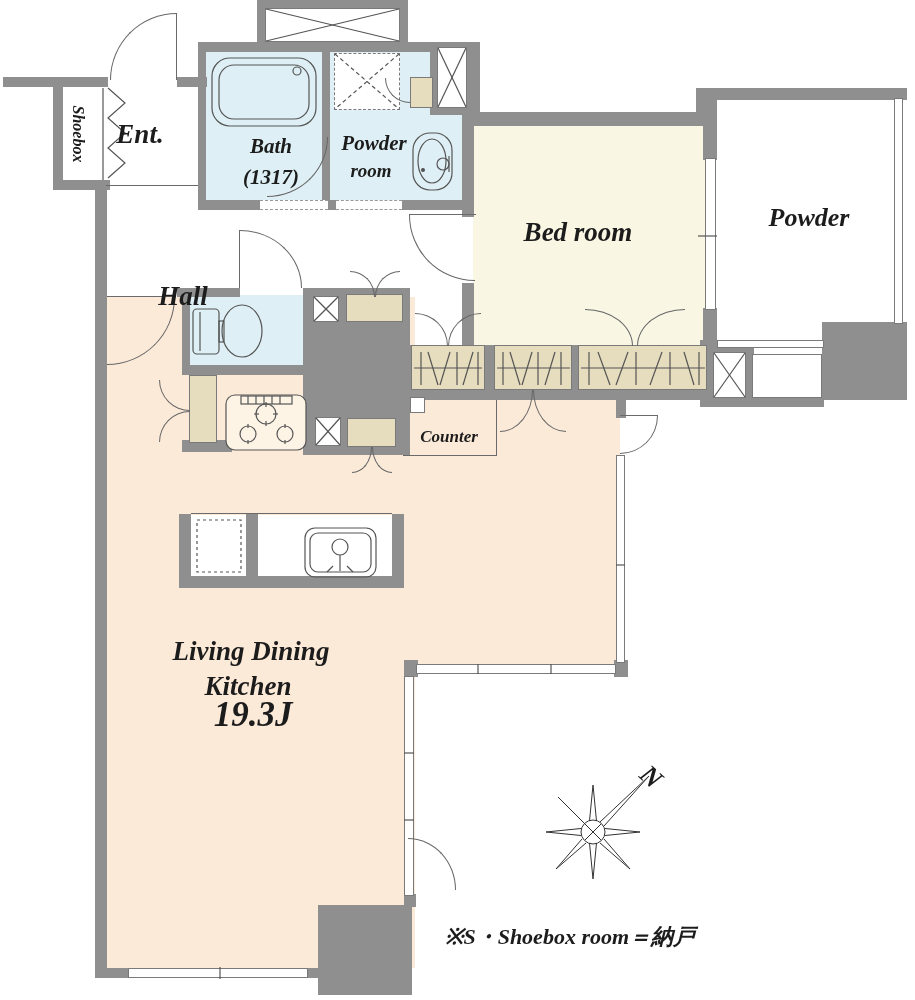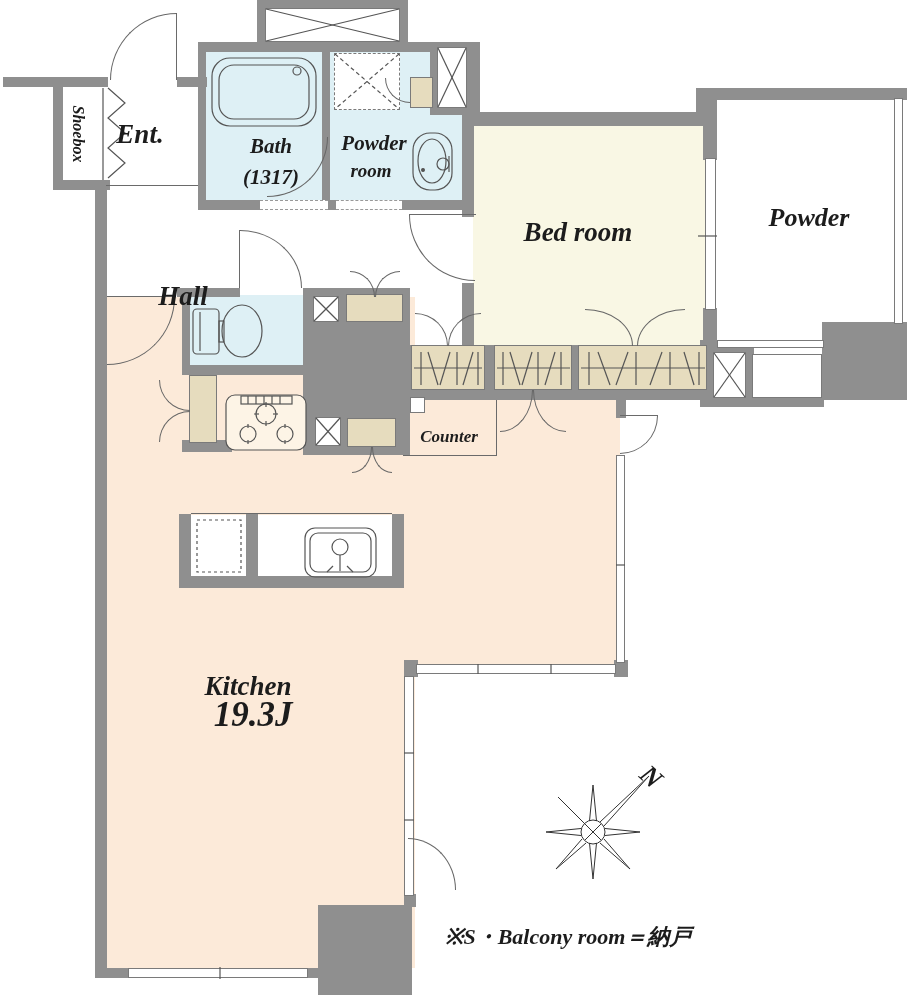--- a/index.html
+++ b/index.html
@@ -295,17 +295,18 @@
   <div class="lbl" style="left:78px;top:134px;font-size:16px;transform:translate(-50%,-50%) rotate(90deg);">Shoebox</div>
   <div class="lbl" style="left:140px;top:134px;font-size:27px;">Ent.</div>
   <div class="lbl" style="left:271px;top:146px;font-size:21px;">Bath</div>
   <div class="lbl" style="left:271px;top:177px;font-size:21px;">(1317)</div>
   <div class="lbl" style="left:374px;top:143px;font-size:21px;font-family:Liberation Serif, serif;">Powder</div>
   <div class="lbl" style="left:371px;top:171px;font-size:19px;">room</div>
   <div class="lbl" style="left:183px;top:248px;font-size:27px;margin-top:48px;">Hall</div>
   <div class="lbl" style="left:578px;top:232px;font-size:27px;">Bed room</div>
   <div class="lbl" style="left:809px;top:218px;font-size:26px;">Powder</div>
   <div class="lbl" style="left:449px;top:437px;font-size:17px;">Counter</div>
+  <div class="lbl" style="left:251px;top:651px;font-size:27px;">Living Dining</div>
   <div class="lbl" style="left:248px;top:686px;font-size:27px;">Kitchen</div>
   <div class="lbl" style="left:253px;top:715px;font-size:35px;">19.3J</div>
   <div class="lbl" style="left:651px;top:777px;font-size:27px;transform:translate(-50%,-50%) rotate(42deg);">N</div>
-  <div class="lbl lbl-left" style="left:445px;top:936px;font-size:22px;">※S・Balcony room＝納戸</div>
+  <div class="lbl lbl-left" style="left:445px;top:936px;font-size:22px;">※S・Shoebox room＝納戸</div>
 </div>
 
 </body></html>

